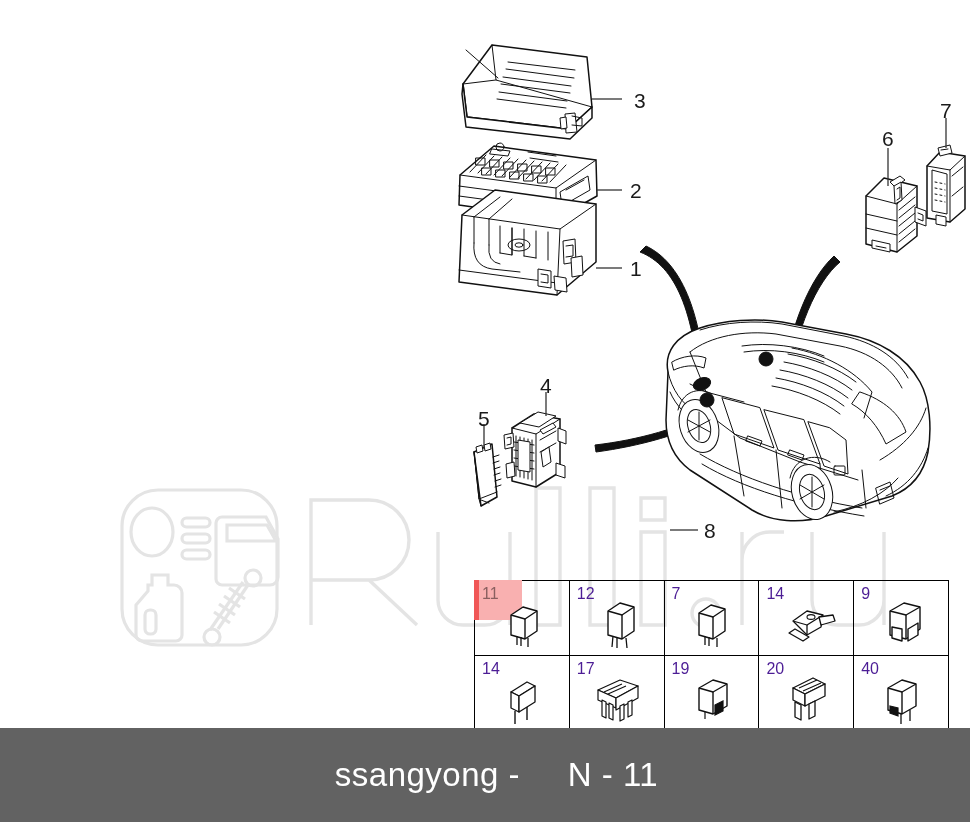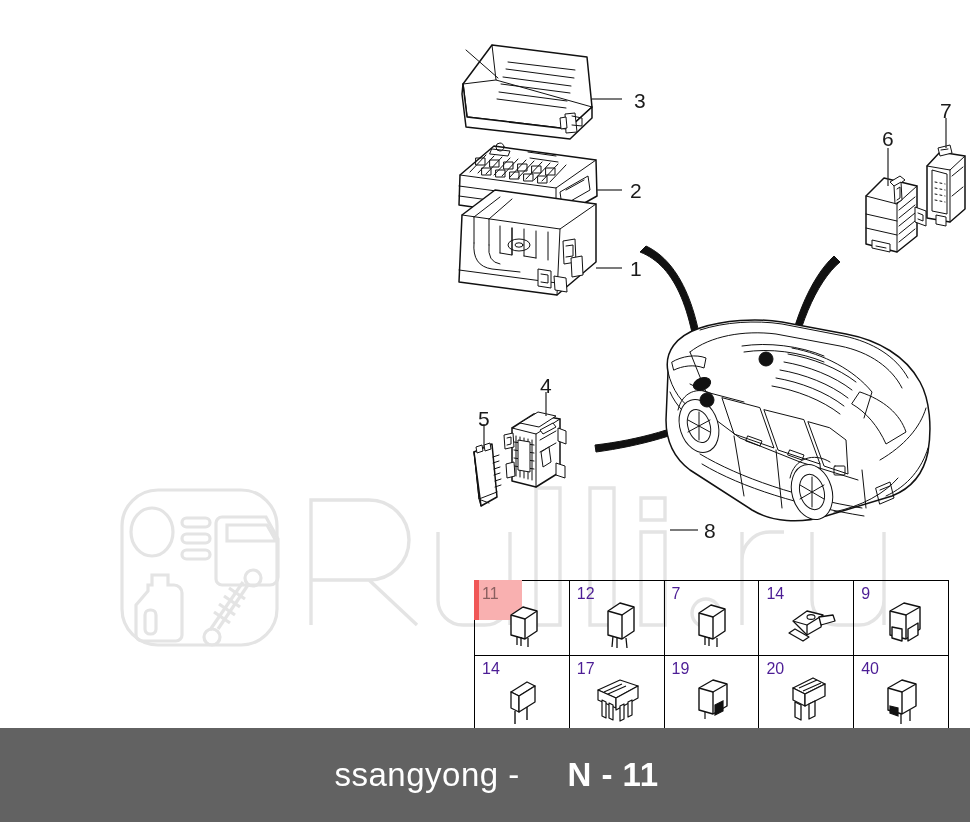--- a/index.html
+++ b/index.html
@@ -138,21 +138,21 @@
     align-items: center;
     justify-content: center;
     color: #ffffff;
     font-family: "Liberation Sans", sans-serif;
     font-size: 33px;
     letter-spacing: .5px;
     white-space: pre;
   }
   #footer-brand { }
   #footer-code { }
-  #footer-page { margin-left: 38px; font-weight: bold; }
+  #footer-page { margin-left: 38px; }
 </style>
 </head>
 <body>
 
 <div id="page">
 
   <div id="watermark">
     <svg width="970" height="210" viewBox="0 0 970 210" xmlns="http://www.w3.org/2000/svg">
       <g fill="none" stroke="#e4e4e4" stroke-width="3.2">
 

